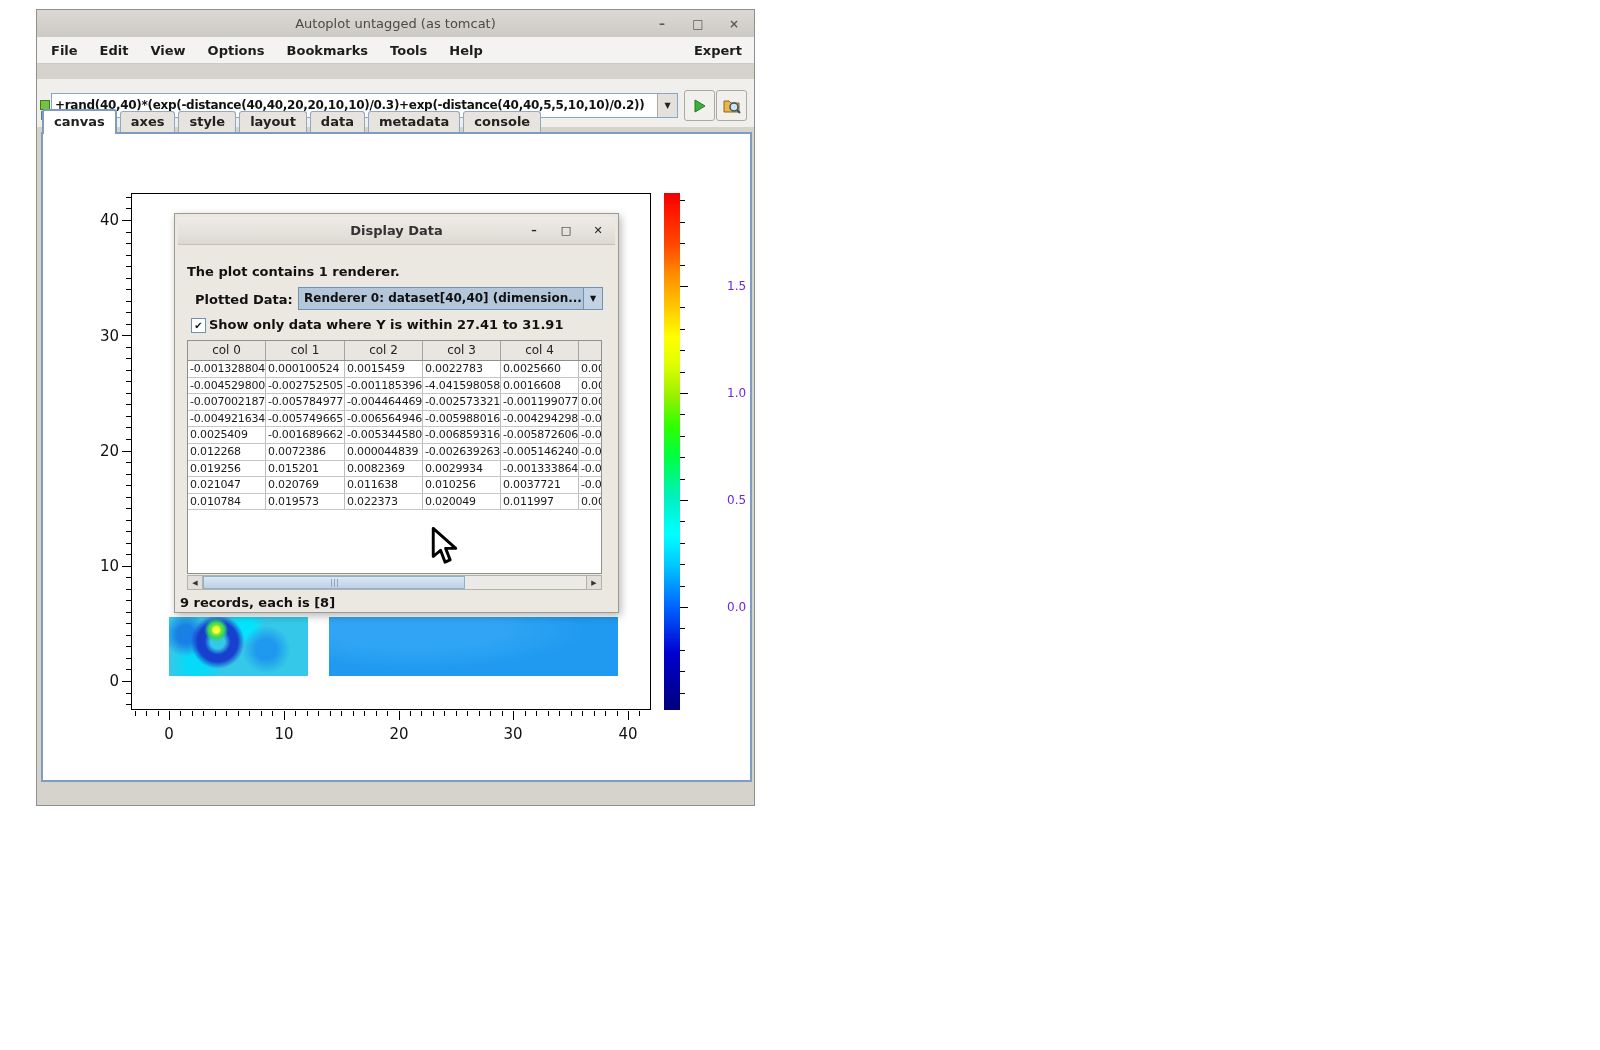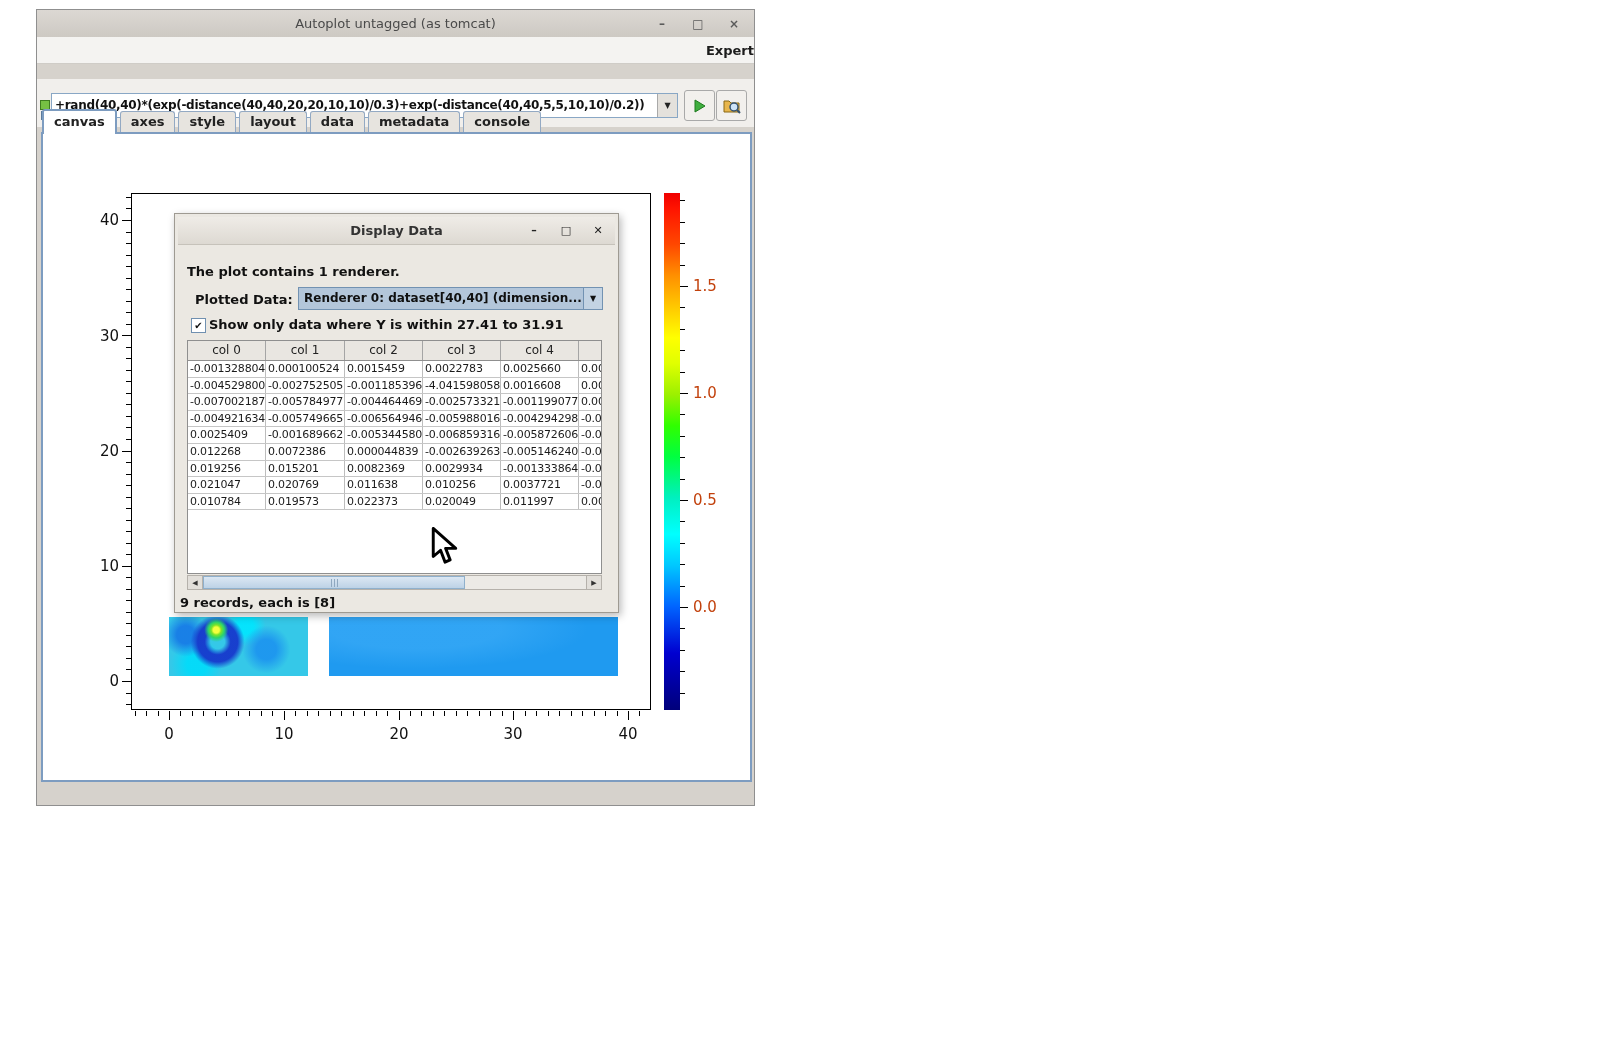--- a/index.html
+++ b/index.html
@@ -11,21 +11,21 @@
   .titlebar{position:absolute;left:0;top:0;right:0;height:27px;
             background:linear-gradient(#dcd8d3,#cdc9c3);border-bottom:1px solid #b5b1ab;
             display:flex;align-items:center;justify-content:center;}
   .title-text{font-size:13px;color:#4a4a4a;}
   .win-controls{position:absolute;right:12px;top:0;height:27px;display:flex;align-items:center;gap:20px;}
   .win-btn{width:16px;text-align:center;font-size:12px;color:#5a5a5a;font-weight:bold;}
   
   .menubar{position:absolute;left:0;top:27px;right:0;height:26px;background:#f4f3f1;
            border-bottom:1px solid #cfccc7;display:flex;align-items:center;padding-left:3px;}
   .menu-item{font-size:13px;font-weight:bold;color:#1c1c1c;padding:0 11px;}
-  .expert{margin-left:auto;font-size:13px;font-weight:bold;color:#1c1c1c;}
+  .expert{margin-left:auto;padding-right:12px;font-size:13px;font-weight:bold;color:#1c1c1c;}
   
   .toolbar{position:absolute;left:0;top:69px;right:0;height:48px;background:#f1efec;}
   .mini-sq1{position:absolute;left:3px;top:21px;width:8px;height:8px;background:#76c043;border:1px solid #3e7c1f;}
   .mini-sq2{position:absolute;left:4px;top:32px;width:7px;height:7px;background:#aabdcf;border:1px solid #5b7b9b;}
   .uri-wrap{position:absolute;left:14px;top:14px;width:627px;height:25px;background:#fff;
             border:1px solid #89a7c5;box-sizing:border-box;display:flex;}
   .uri-text{flex:1;font-size:12px;font-weight:bold;color:#111;line-height:23px;white-space:nowrap;
             overflow:hidden;padding-left:3px;letter-spacing:-0.3px;}
   .uri-arrow{width:19px;background:#e4e1dc;border-left:1px solid #a9a9a9;display:flex;
              align-items:center;justify-content:center;font-size:8px;color:#222;}
@@ -39,21 +39,21 @@
        background:#e7e4df;border:1px solid #93a9c3;border-bottom:none;border-radius:3px 3px 0 0;}
   .tab.selected{background:#fff;height:23px;line-height:22px;margin-bottom:-2px;
        border:2px solid #7d9cc0;border-bottom:none;}
   
   .content{position:absolute;left:4px;top:122px;width:711px;height:650px;background:#fff;
            border:2px solid #7d9cc0;box-sizing:border-box;}
   .plot-frame{position:absolute;left:88px;top:59px;width:520px;height:517px;border:1px solid #000;box-sizing:border-box;}
   .tick{position:absolute;background:#000;}
   .ylab{position:absolute;left:42px;width:34px;text-align:right;font-size:15px;color:#111;height:18px;line-height:18px;}
   .xlab{position:absolute;top:591px;width:34px;text-align:center;font-size:15px;color:#111;}
-  .cblab{position:absolute;left:650px;font-size:15px;color:#c2410c;height:18px;line-height:18px;}
+  .cblab{position:absolute;left:684px;font-size:12px;color:#6d28d9;height:18px;line-height:18px;}
   .colorbar{position:absolute;left:621px;top:59px;width:16px;height:517px;
     background:linear-gradient(to top,#00007a 0%,#0000d0 11%,#0064ff 20%,#00c8ff 28%,#00ffff 34%,
       #00f0c0 41%,#00ff40 49%,#30ff00 55%,#9cf000 61%,#e0ff00 67%,#ffff00 72%,#ffc800 78%,
       #ff9000 84%,#ff4800 90%,#ff1400 97%,#f00000 100%);}
   .strip-left{position:absolute;left:126px;top:483px;width:139px;height:59px;background-color:#35c8e8;
     background-image:
       radial-gradient(circle at 34% 22%, #f4ff3e 0 3px, #7ce428 5px, #2ad46e 8px, rgba(42,212,110,0) 12px),
       radial-gradient(circle at 35% 42%, rgba(18,48,196,0) 0 7px, rgba(23,56,204,.95) 13px 20px, rgba(23,56,204,0) 27px),
       radial-gradient(circle at 12% 30%, rgba(22,120,230,.9) 0 9px, rgba(22,120,230,0) 22px),
       radial-gradient(circle at 70% 55%, rgba(25,140,240,.8) 0 10px, rgba(25,140,240,0) 24px),
@@ -114,20 +114,29 @@
     <div class="titlebar">
       <span class="title-text">Autoplot untagged (as tomcat)</span>
       <span class="win-controls">
         <span class="win-btn">–</span>
         <span class="win-btn">□</span>
         <span class="win-btn">×</span>
       </span>
     </div>
 
     <div class="menubar">
+      <span style="display:flex;align-items:center;">
+          <span class="menu-item">File</span>
+          <span class="menu-item">Edit</span>
+          <span class="menu-item">View</span>
+          <span class="menu-item">Options</span>
+          <span class="menu-item">Bookmarks</span>
+          <span class="menu-item">Tools</span>
+          <span class="menu-item">Help</span>
+        </span>
       <span class="expert">Expert</span>
     </div>
 
     <div class="toolbar">
       <span class="mini-sq1"></span>
       <span class="mini-sq2"></span>
       <div class="uri-wrap">
         <div class="uri-text">+rand(40,40)*(exp(-distance(40,40,20,20,10,10)/0.3)+exp(-distance(40,40,5,5,10,10)/0.2))</div>
         <div class="uri-arrow">▼</div>
       </div>

